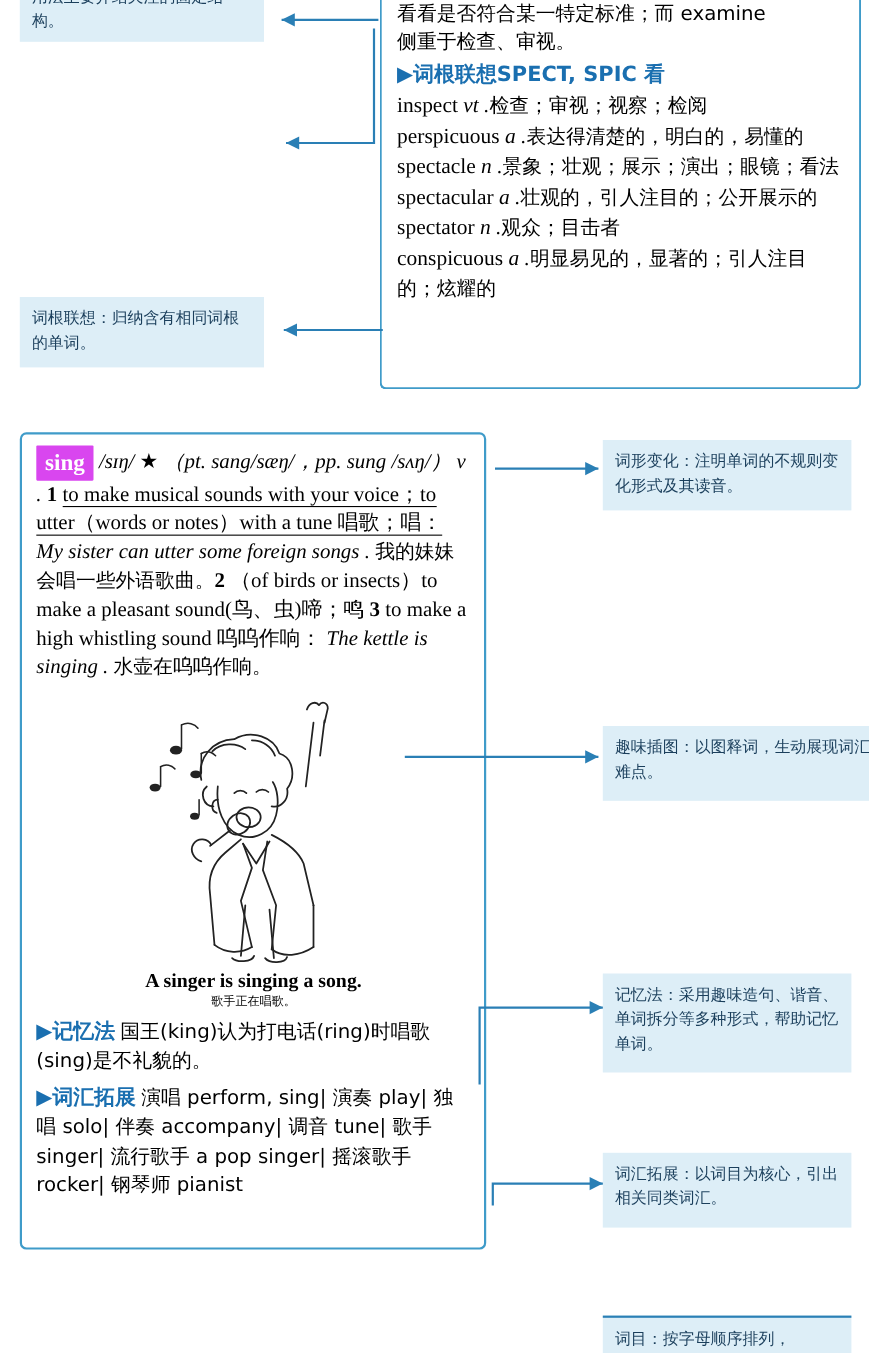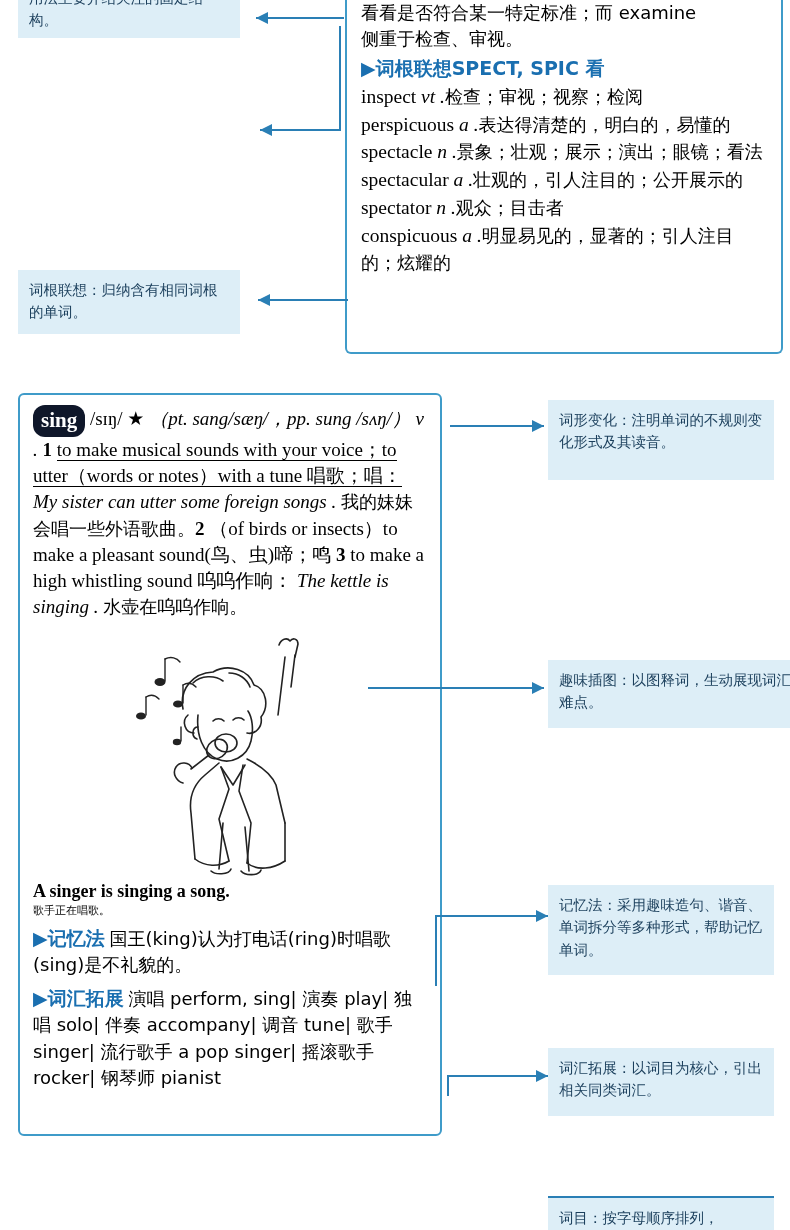--- a/index.html
+++ b/index.html
@@ -53,50 +53,50 @@
     left:18px;top:393px;width:424px;height:743px;
     border:2px solid #3f9bc9;
     border-radius:6px;
     box-sizing:border-box;
     padding:10px 12px 8px 13px;
     font-size:19px;
     line-height:1.38;
   }
   .headword{
     display:inline-block;
-    background:#0f172a;
+    background:#d946ef;
     color:#fff;
     font-family:"Liberation Serif", serif;
     font-weight:bold;
     font-size:21px;
     padding:1px 8px 2px 8px;
-    border-radius:12px;
+    border-radius:1px;
     vertical-align:middle;
   }
   .u{border-bottom:1px solid #000;}
 
   
   .illus{position:relative;height:262px;margin-top:2px;}
   .caption{
-    text-align:left;
+    text-align:center;
     font-weight:bold;
     font-size:18px;
     margin-top:-6px;
   }
   .caption .cnCap{display:block;font-weight:normal;font-family:"DejaVu Sans", sans-serif;font-size:11px;}
 
   .tagline{margin-top:6px;font-size:19px;line-height:1.4;}
   .tag{color:#1a6fb0;font-weight:bold;font-family:"DejaVu Sans", sans-serif;}
   .tri{color:#1a6fb0;}
 
   
   #c-fixed{left:18px;top:-22px;width:222px;height:60px;}
   #c-bianxi{left:18px;top:95px;width:222px;height:88px;}
   #c-cigen{left:18px;top:270px;width:222px;height:64px;}
-  #c-cixing{left:548px;top:400px;width:226px;height:80px;}
+  #c-cixing{left:548px;top:400px;width:226px;height:64px;}
   #c-quwei{left:548px;top:660px;width:262px;height:68px;}
   #c-jiyi{left:548px;top:885px;width:226px;height:90px;}
   #c-cihui{left:548px;top:1048px;width:226px;height:68px;}
   #c-cimu{left:548px;top:1196px;width:226px;height:60px;}
 </style>
 </head>
 <body>
 
 <div class="page">
 
@@ -161,21 +161,21 @@
     <svg width="120" height="40">
       <path d="M18,12 L108,12" stroke="#2a7fb5" stroke-width="2" fill="none"></path>
       <path d="M18,12 L30,6 L30,18 Z" fill="#2a7fb5"></path>
     </svg>
   </div>
 
   <div class="singPanel">
 
     <div>
       <span class="headword">sing</span>
-      <span style="">/sɪŋ/</span>
+      <span style="font-style:italic;">/sɪŋ/</span>
       <span>★</span>
       <span style="font-style:italic;">（pt. sang/sæŋ/，pp. sung /sʌŋ/）</span>
       <i>v .</i>
       <b>1</b>
       <span class="u">to make musical sounds with your voice；to utter（words or notes）with a tune 唱歌；唱：</span>
       <i>My sister can utter some foreign songs .</i>
       <span class="cn">我的妹妹会唱一些外语歌曲。</span><b>2</b>
       <span>（of birds or insects）to make a pleasant sound(鸟、虫)啼；鸣</span>
       <b>3</b>
       <span>to make a high whistling sound 呜呜作响：</span>

